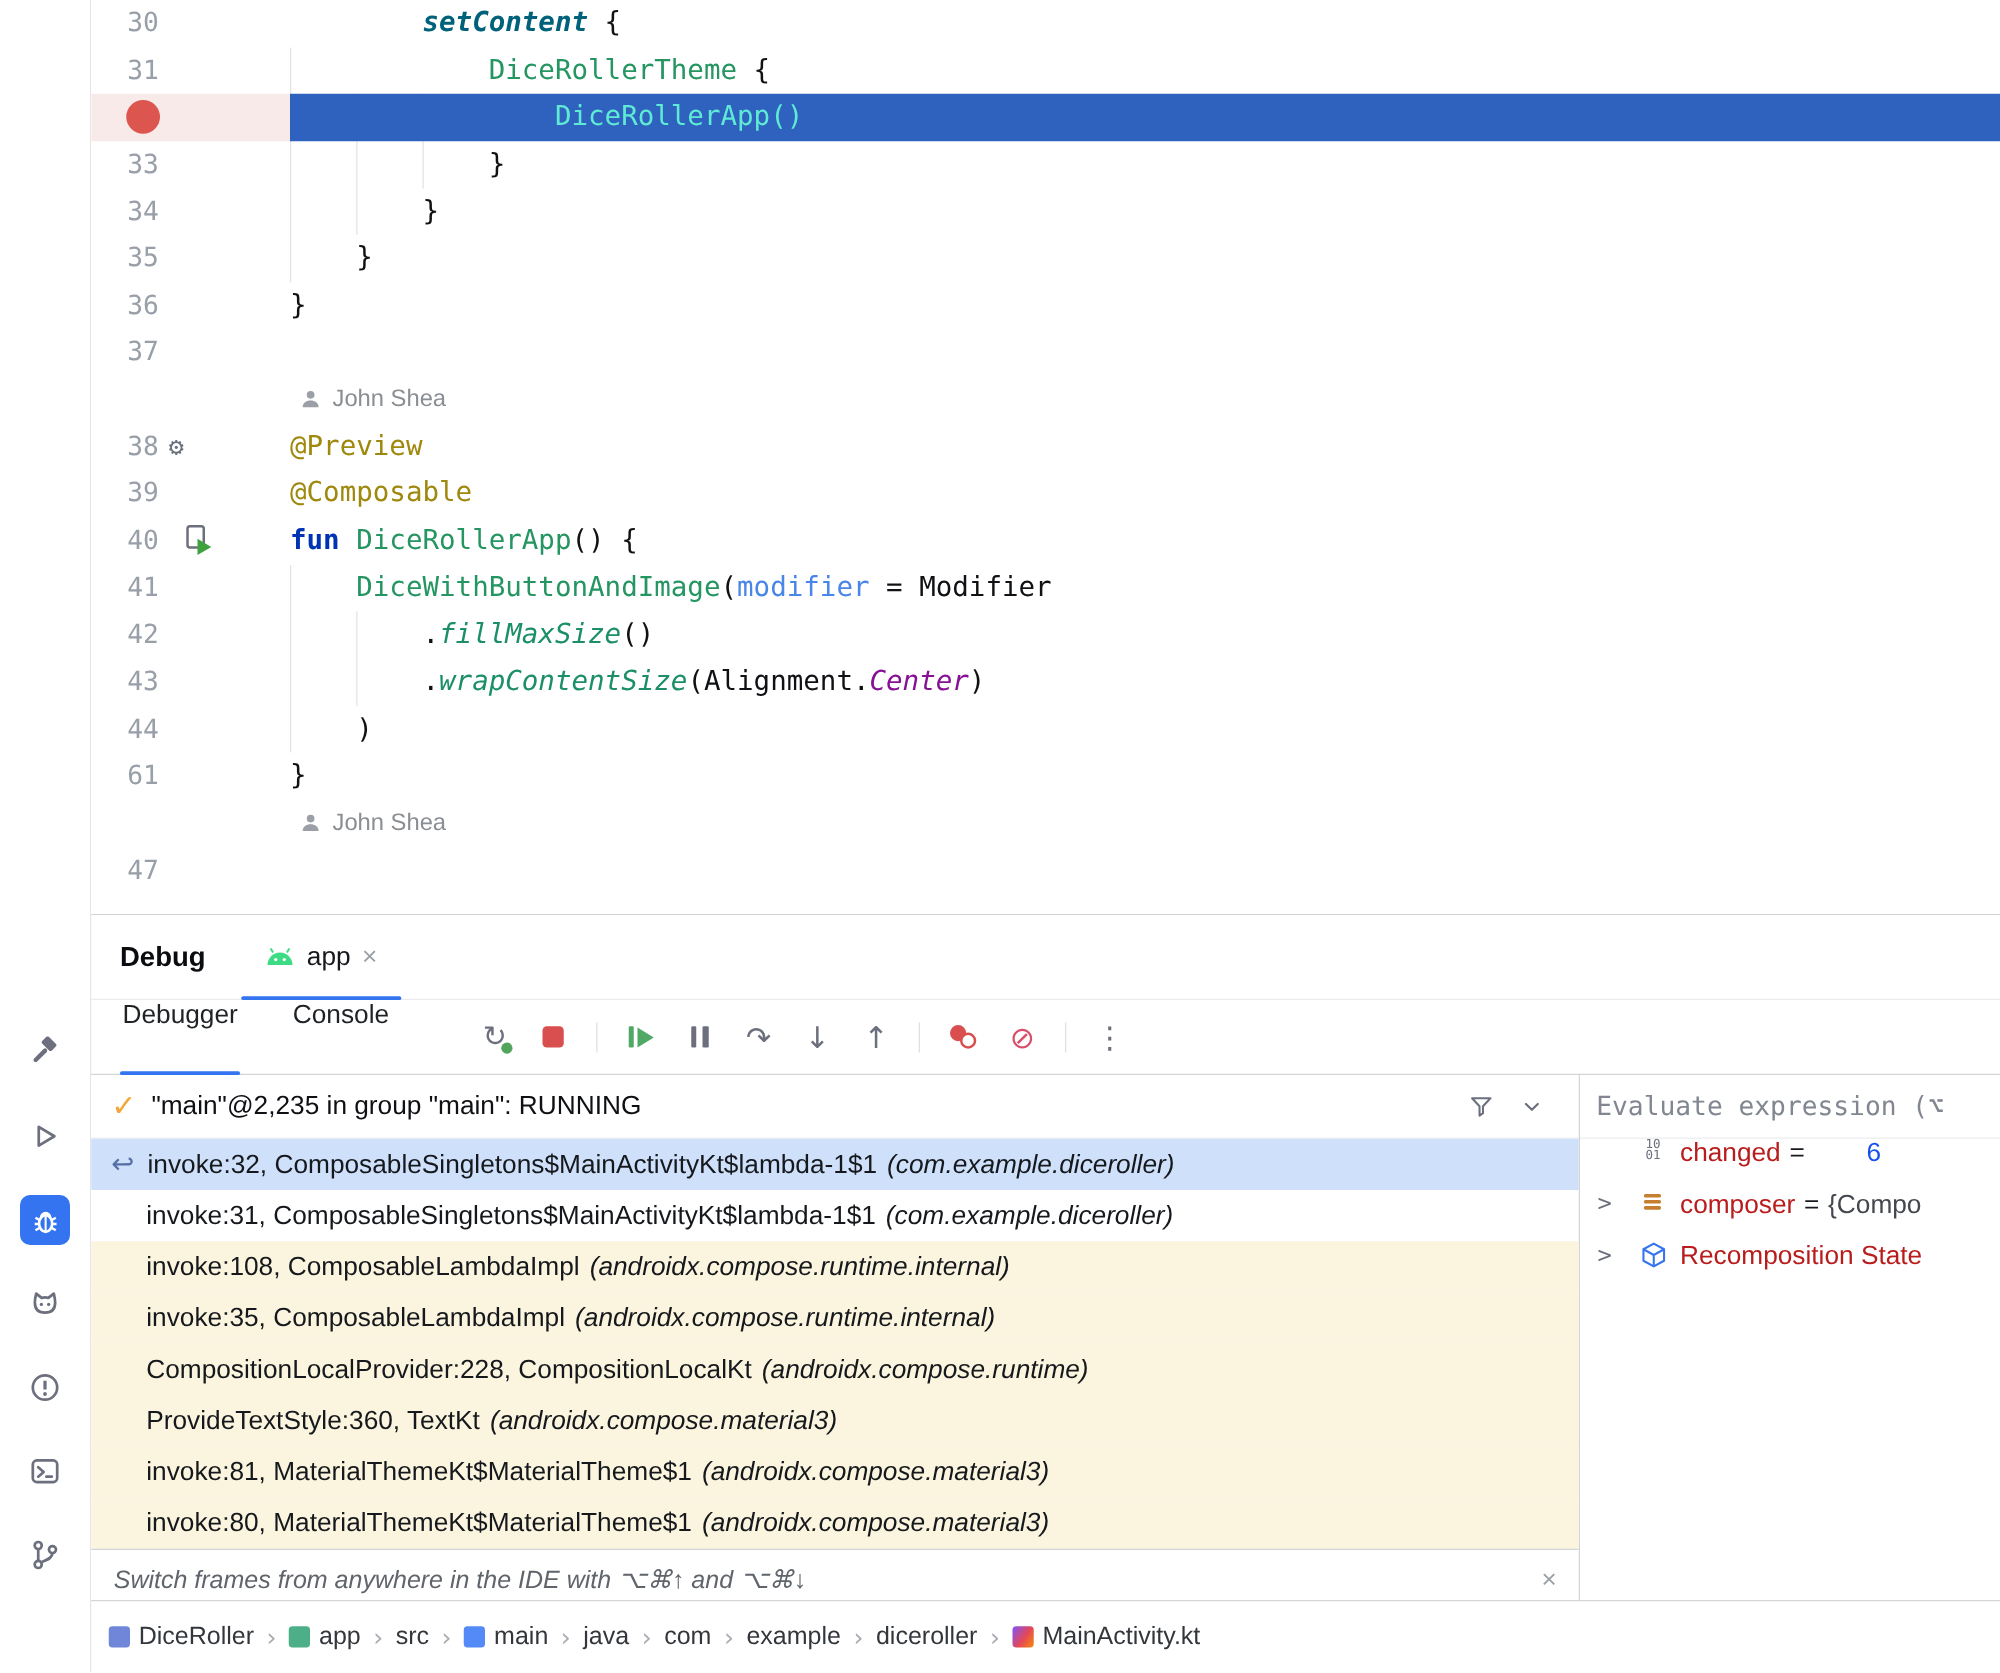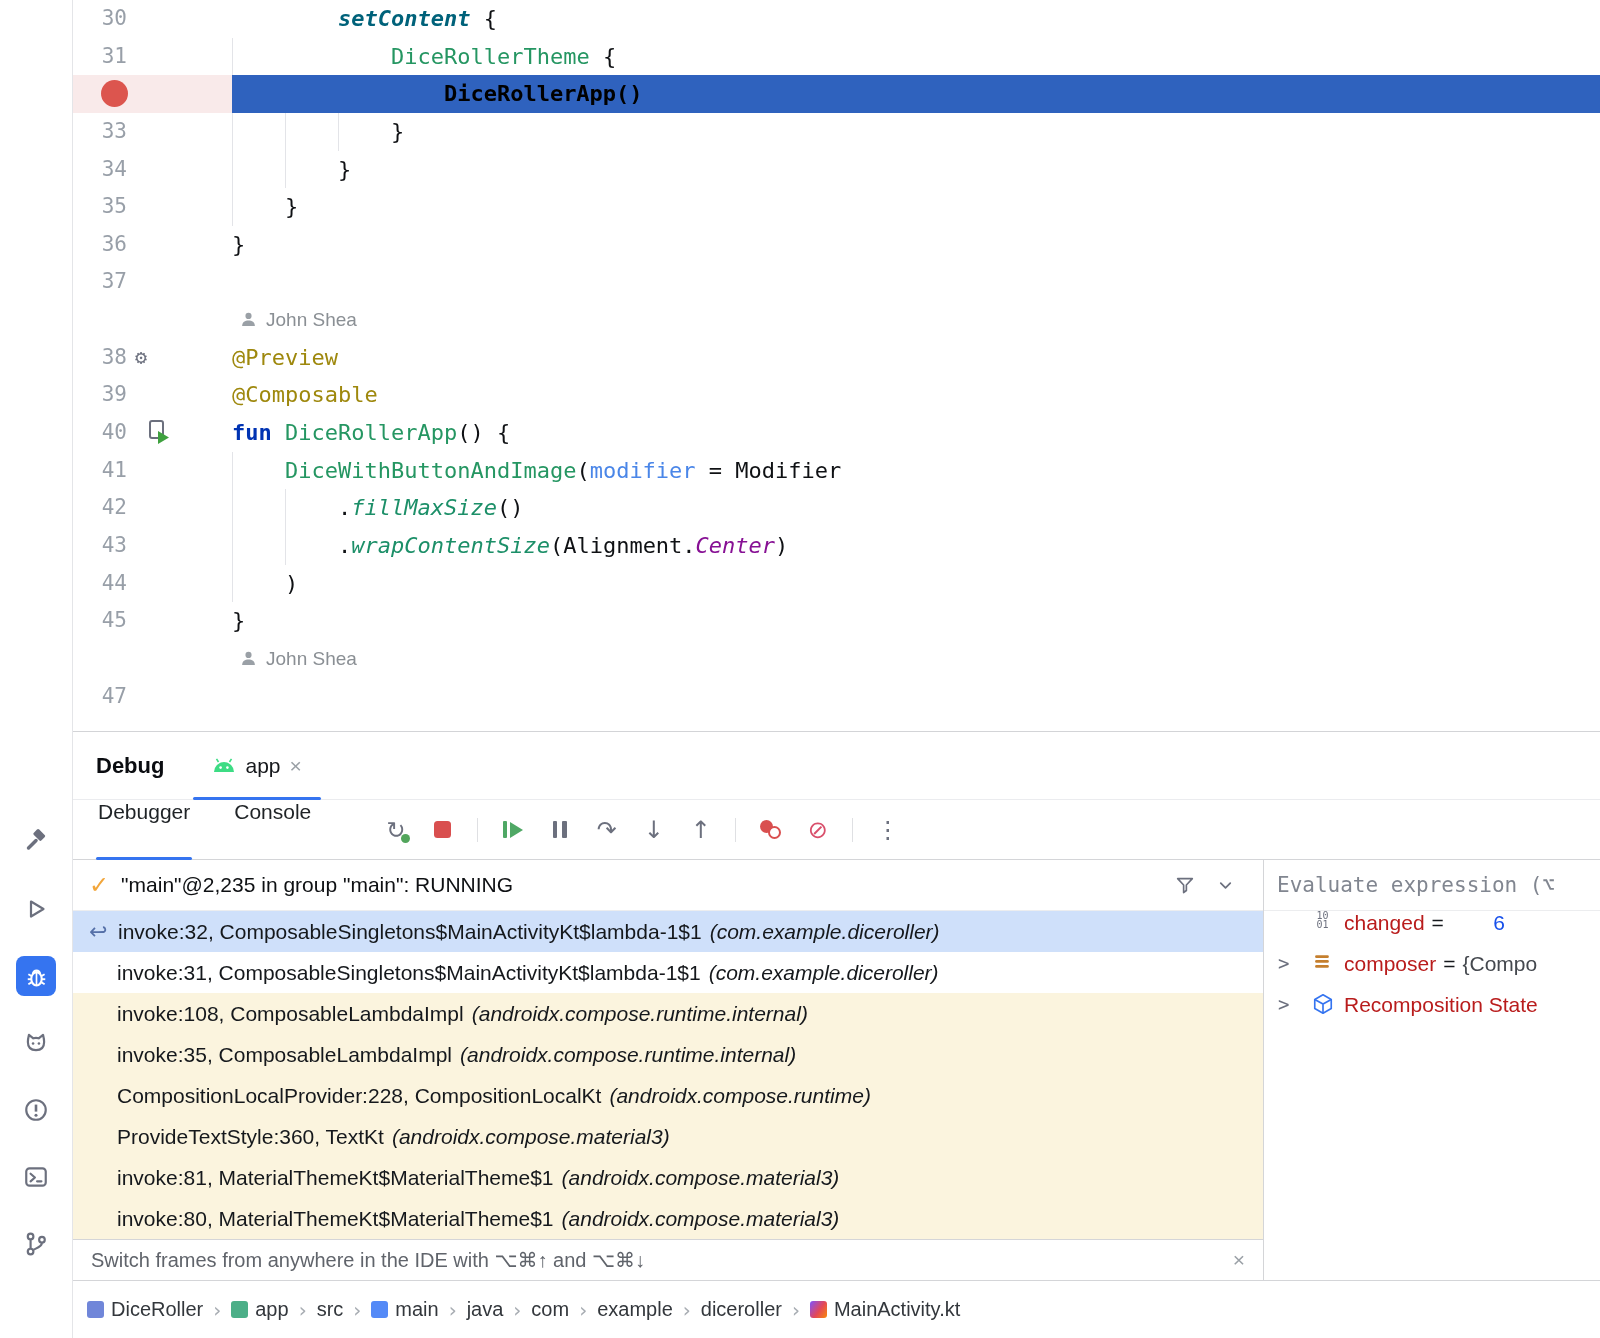--- a/index.html
+++ b/index.html
@@ -23,21 +23,21 @@
   .cl{display:flex;height:37.65px;line-height:37.65px;position:relative;z-index:1;}
   .gut{width:159px;flex:none;display:flex;position:relative;}
   .gut.bpg{background:#F9EAEA;}
   .num{display:inline-block;width:54px;text-align:right;color:#989FA8;font-size:21px;}
   .gic{flex:1;position:relative;}
   .bp{position:absolute;left:28px;top:5px;width:27px;height:27px;border-radius:50%;background:#DC554E;}
   .gear{position:absolute;left:8px;top:0;color:#6C707E;font-size:20px;line-height:37.65px;}
   .runico{position:absolute;left:20px;top:5px;}
   .code{flex:1;white-space:pre;color:#0F1114;min-width:0;}
   .cl.exec .code{background:#2F62BE;}
-  .cl.exec .code span{color:#000000;font-weight:bold;}
+  .cl.exec .code span{color:#5eead4;font-weight:normal;}
   .tk-p{color:#0F1114;}
   .tk-kw{color:#0033B3;font-weight:bold;}
   .tk-ann{color:#9E880D;}
   .tk-comp{color:#259662;}
   .tk-ext{color:#1C8F68;font-style:italic;}
   .tk-ext2{color:#00627A;font-style:italic;font-weight:bold;}
   .tk-named{color:#4A86E8;}
   .tk-static{color:#871094;font-style:italic;}
   .tk-white{color:#fff;font-weight:bold;}
   .code.author{display:flex;align-items:center;gap:9px;padding-left:8px;
@@ -82,22 +82,22 @@
     padding:0 16px;}
   .chk{color:#F2A63B;font-weight:bold;font-size:24px;margin-right:12px;font-family:"DejaVu Sans",sans-serif;}
   .stext{font-size:21px;color:#0E1013;}
   .sricons{margin-left:auto;display:flex;align-items:center;gap:20px;padding-right:12px;}
   .frames{flex:none;}
   .frame{height:41px;display:flex;align-items:center;padding-left:44px;font-size:21px;color:#15181C;cursor:pointer;}
   .frame.selected{background:#CFE0FA;padding-left:16px;}
   .frame.lib{background:#FBF4DE;}
   .frame .rarr{width:21px;margin-right:8px;color:#5570A8;font-size:22px;font-family:"DejaVu Sans",sans-serif;}
   .frame .pkg{font-style:italic;margin-left:8px;}
-  .hintbar{height:41px;margin-top:auto;border-top:1px solid #D4D5D8;display:flex;align-items:center;
-    padding:4px 18px;font-size:20px;color:#60646B;}
+  .hintbar{height:41px;margin-top:auto;border-top:1px solid #D4D5D8;display:flex;align-items:flex-end;
+    padding:4px 18px;font-size:20px;color:#60646B;font-style:italic;}
   .hclose{margin-left:auto;color:#9AA0A6;font-size:21px;cursor:pointer;}
 
   .evalpane{flex:1;min-width:0;display:flex;flex-direction:column;overflow:hidden;background:#fff;}
   .evalrow{height:51px;flex:none;border-bottom:1px solid #ECEDEF;display:flex;align-items:center;
     padding-left:13px;font-family:"DejaVu Sans Mono",monospace;font-size:21px;color:#818690;
     white-space:nowrap;overflow:hidden;cursor:text;}
   .var{height:41px;display:flex;align-items:flex-start;padding-left:14px;white-space:nowrap;overflow:hidden;}
   .vchev{width:31px;flex:none;color:#6C707E;font-size:19px;font-family:"DejaVu Sans Mono",monospace;}
   .vicon{width:27px;flex:none;display:flex;justify-content:center;margin-right:8px;}
   .prim{font-family:"DejaVu Sans Mono",monospace;font-size:10px;line-height:9px;color:#6C707E;white-space:pre;}
@@ -309,21 +309,21 @@
           </div>
           <div class="cl">
             <div class="gut">
               <span class="num">44</span>
               <span class="gic"></span>
             </div>
             <div class="code"><span class="tk-p">    )</span></div>
           </div>
           <div class="cl">
             <div class="gut">
-              <span class="num">45</span>
+              <span class="num">61</span>
               <span class="gic"></span>
             </div>
             <div class="code"><span class="tk-p">}</span></div>
           </div>
           <div class="cl">
             <div class="gut">
               <span class="num"></span>
               <span class="gic"></span>
             </div>
             <div class="code author">

